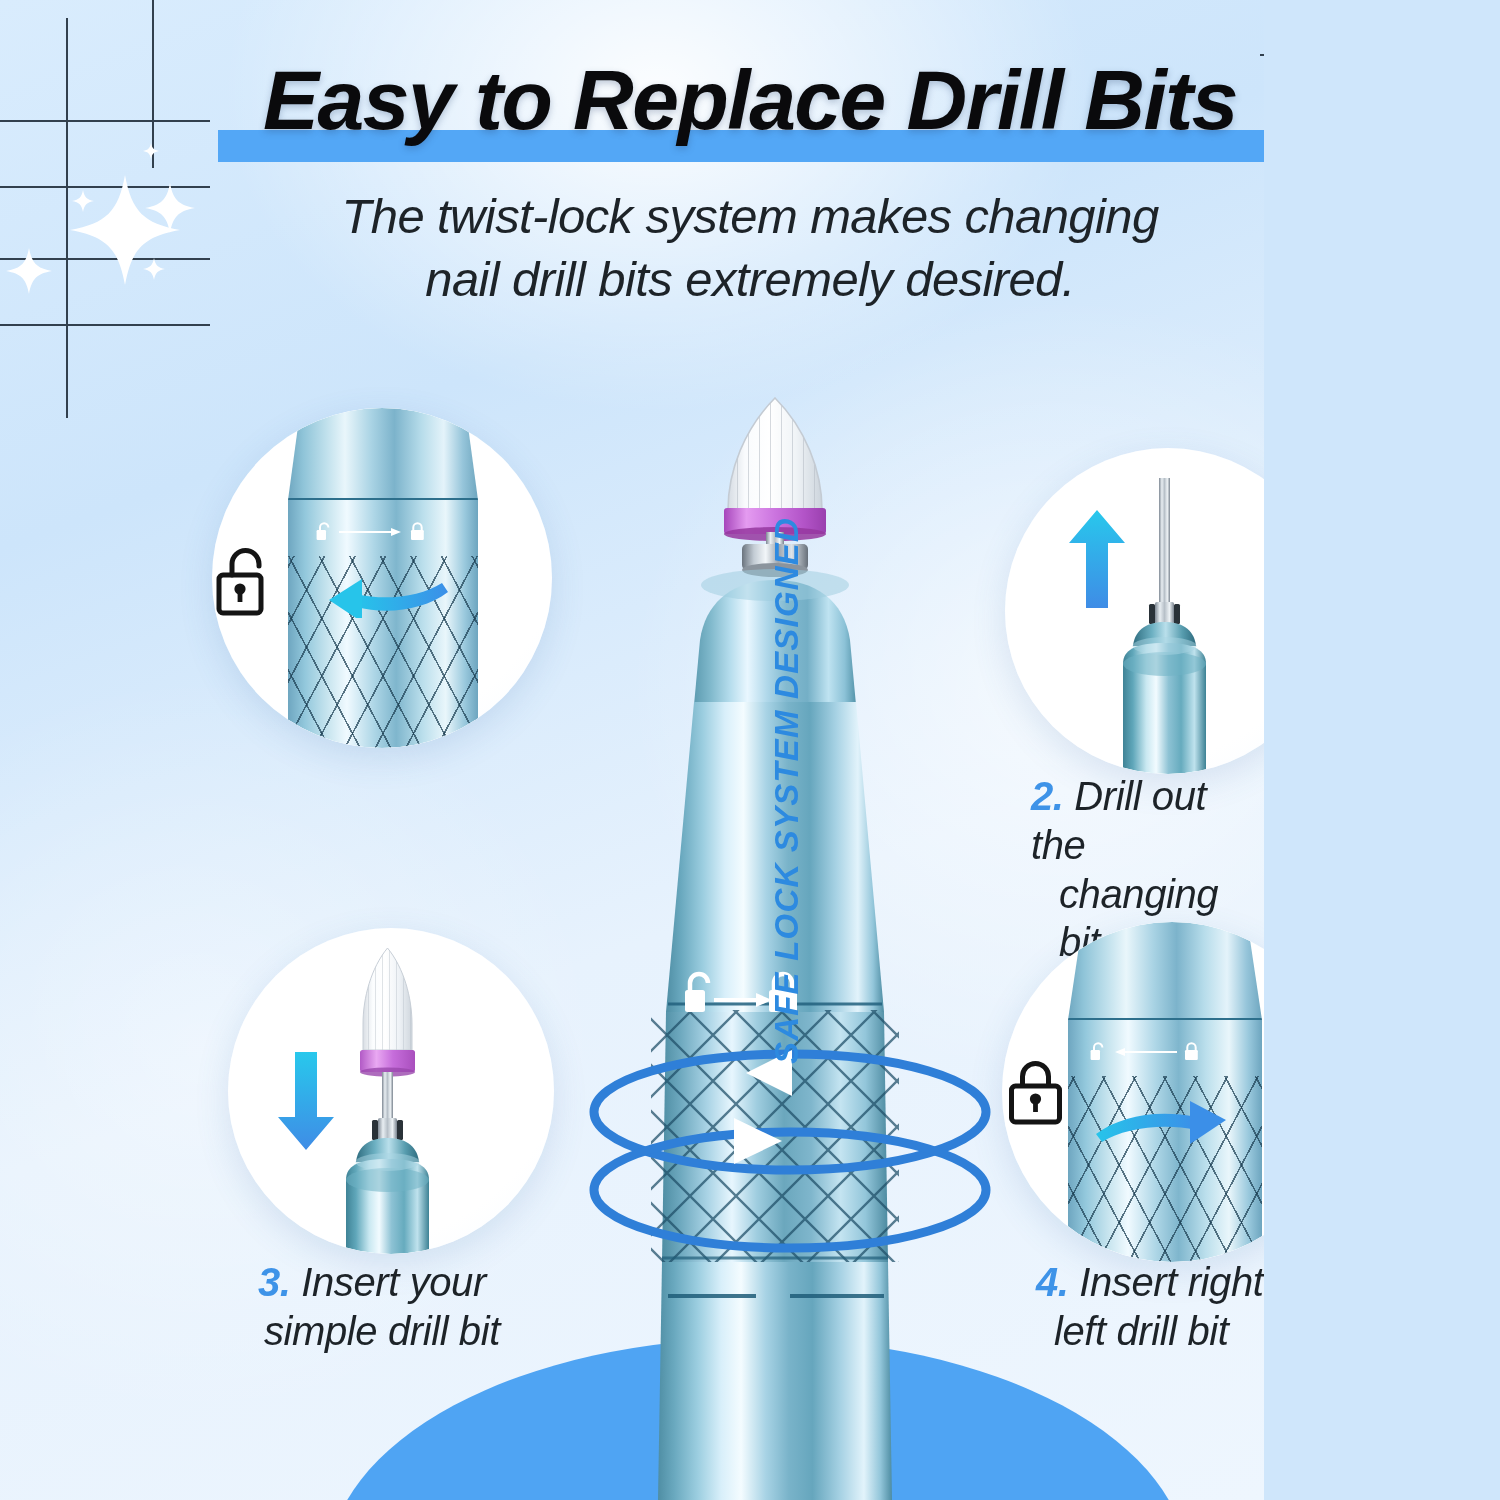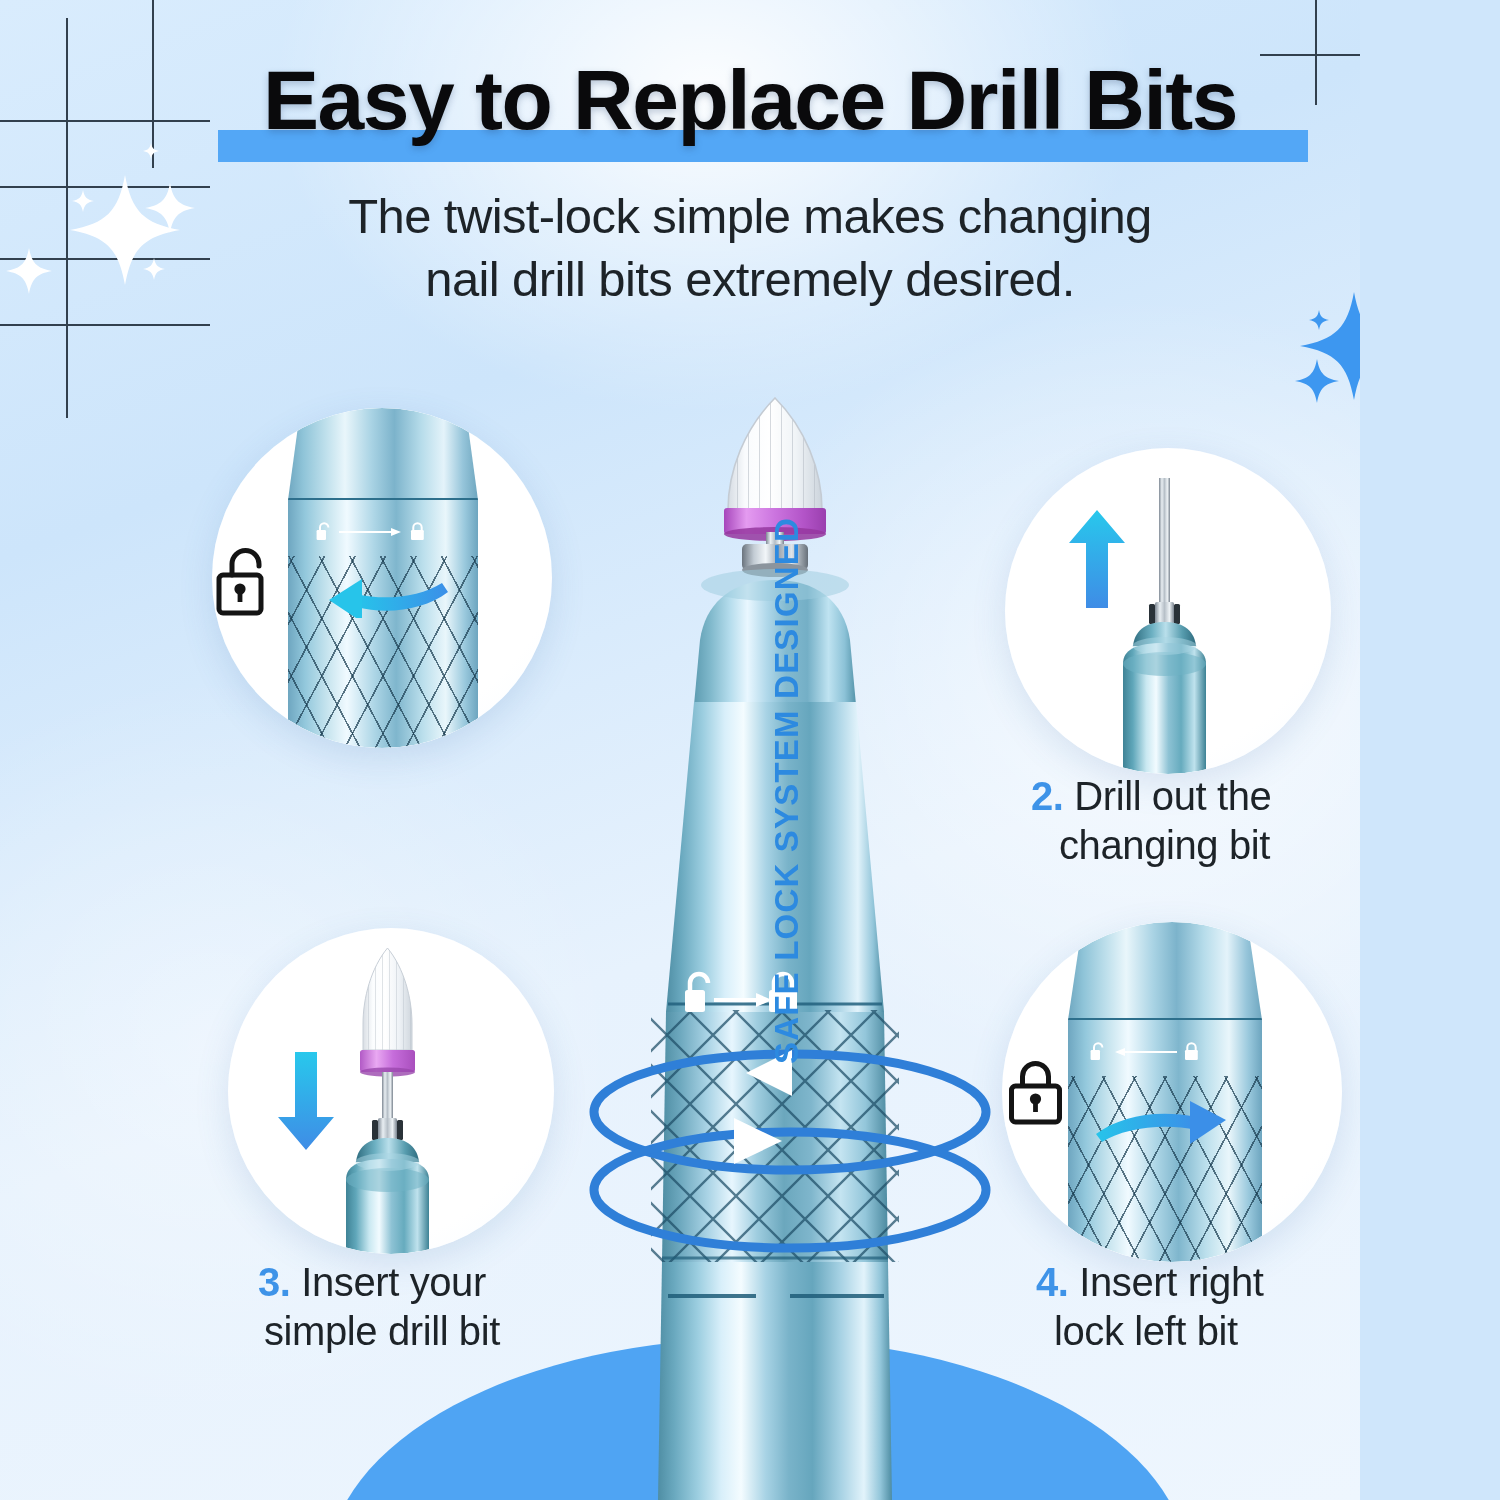--- a/index.html
+++ b/index.html
@@ -5,27 +5,28 @@
   * { margin:0; padding:0; box-sizing:border-box; }
   html,body { width:1500px; height:1500px; }
   body {
     font-family: "Liberation Sans", sans-serif;
     background:#cfe6fb;
     overflow:hidden;
   }
 
   #stage {
     position:relative;
-    width:1360px; height:1500px;
+    width:1264px; height:1500px;
     overflow:hidden;
     background:
       radial-gradient(ellipse 700px 520px at 52% 6%,  rgba(255,255,255,.92) 0%, rgba(255,255,255,0) 62%),
       radial-gradient(ellipse 620px 560px at 84% 46%, rgba(255,255,255,.62) 0%, rgba(255,255,255,0) 70%),
       radial-gradient(ellipse 560px 520px at 16% 70%, rgba(255,255,255,.38) 0%, rgba(255,255,255,0) 72%),
       linear-gradient(160deg,#d9ecfd 0%, #cde5fb 28%, #e7f2fd 60%, #eef6fe 100%);
+    font-style: italic;
   }
 
   
   .grid { position:absolute; }
   .gl { position:absolute; background:#32404e; }
   .gl.v { width:2px; }
   .gl.h { height:2px; }
 
   
   .spark { position:absolute; }
@@ -248,21 +249,21 @@
   </div>
   <div class="spark" style="left:1378px; top:373px; width:24px; height:24px;">
     <svg viewBox="0 0 100 100">
         <path d="M50 0 C56 33 67 44 100 50 C67 56 56 67 50 100 C44 67 33 56 0 50 C33 44 44 33 50 0Z" fill="#3d97f0"></path>
       </svg>
   </div>
 
   <div id="headbar"></div>
   <div id="title">Easy to Replace Drill Bits</div>
   <div id="subtitle">
-    <span>The twist-lock simple makes changing</span>
+    <span>The twist-lock system makes changing</span>
     <span class="l2">nail drill bits extremely desired.</span>
   </div>
 
   <div id="dome"></div>
 
   <div class="inset" style="left:212px; top:408px; width:340px; height:340px;">
     <div class="inset-clip">
       <div class="barrel" style="left:76px; top:-6px; width:190px; height:350px;">
         <div class="top" style="height:98px; clip-path:polygon(7% 0,93% 0,100% 100%,0 100%);"></div>
         <div class="mid" style="top:98px; height:56px;"></div>
@@ -510,21 +511,21 @@
       <path d="M14.5 28 V18.5 a13 13 0 0 1 26 0 V28" fill="none" stroke="#141414" stroke-width="5"></path>
       <rect x="3.5" y="28" width="48" height="36" rx="4" fill="none" stroke="#141414" stroke-width="5"></rect>
       <circle cx="27.5" cy="41" r="5.6" fill="#141414"></circle>
       <rect x="25.1" y="42" width="4.8" height="12" fill="#141414"></rect>
     </svg>
   </div>
 
   <div class="caption" style="left:1036px; top:1258px;">
     <span class="num">4.</span>
     <span>Insert right</span>
-    <span class="l2" style="padding-left:18px">lock left bit</span>
+    <span class="l2" style="padding-left:18px">left drill bit</span>
   </div>
 
   <div id="device">
     <svg width="1500" height="1500" viewBox="0 0 1500 1500">
       <defs>
         <linearGradient id="mBody" x1="0" y1="0" x2="1" y2="0">
           <stop offset="0" stop-color="#4f8ea4"></stop>
           <stop offset=".07" stop-color="#6aa9bf"></stop>
           <stop offset=".17" stop-color="#9ccee0"></stop>
           <stop offset=".27" stop-color="#d8effa"></stop>

